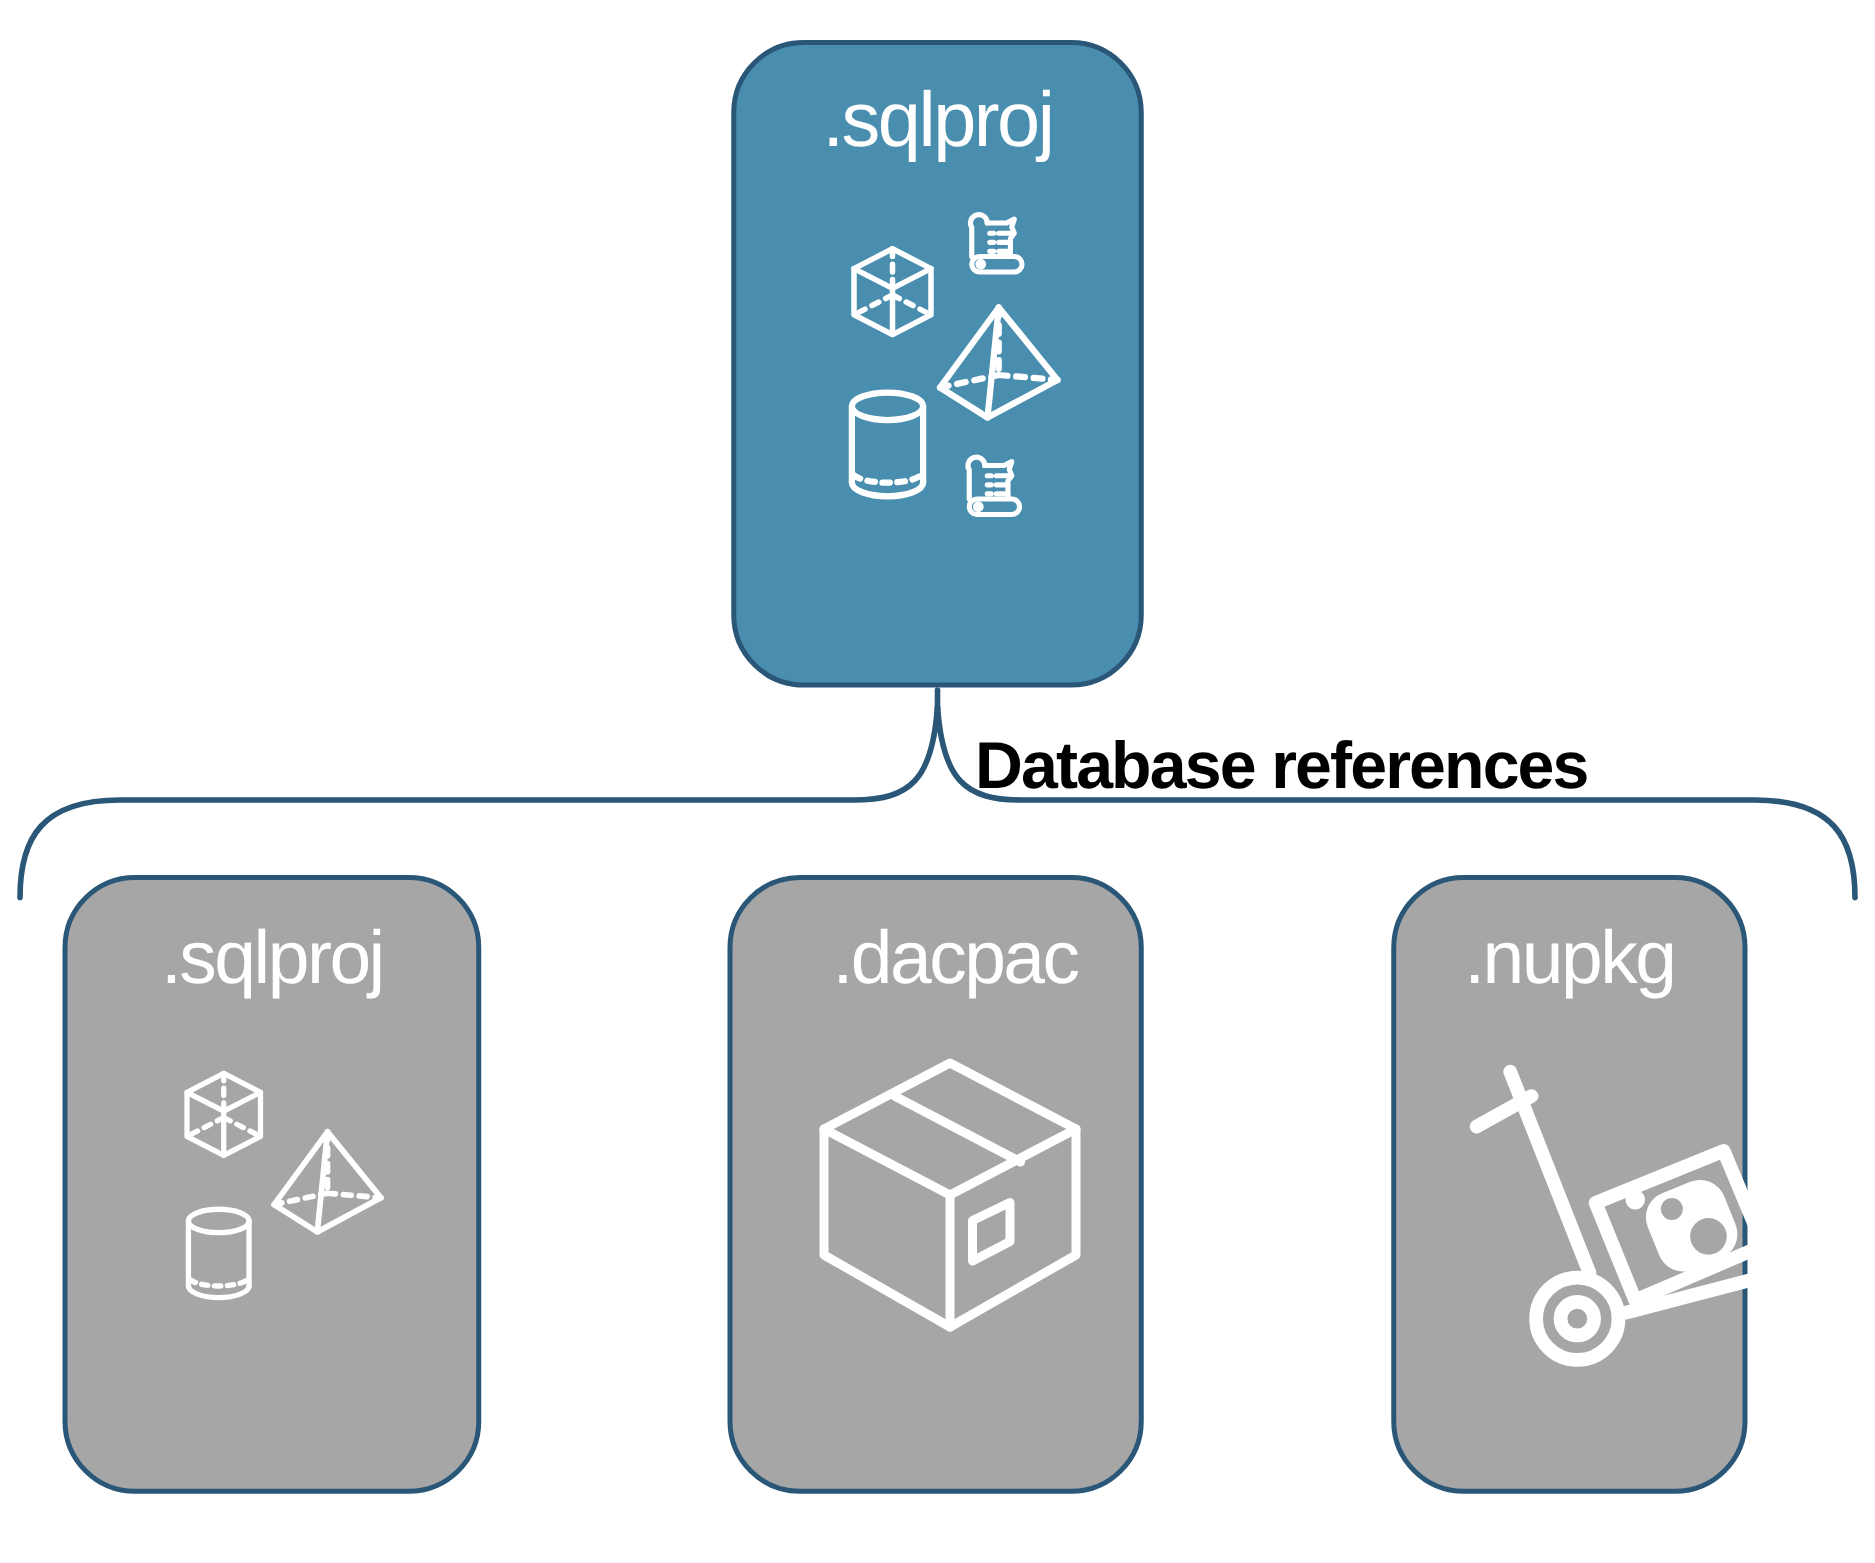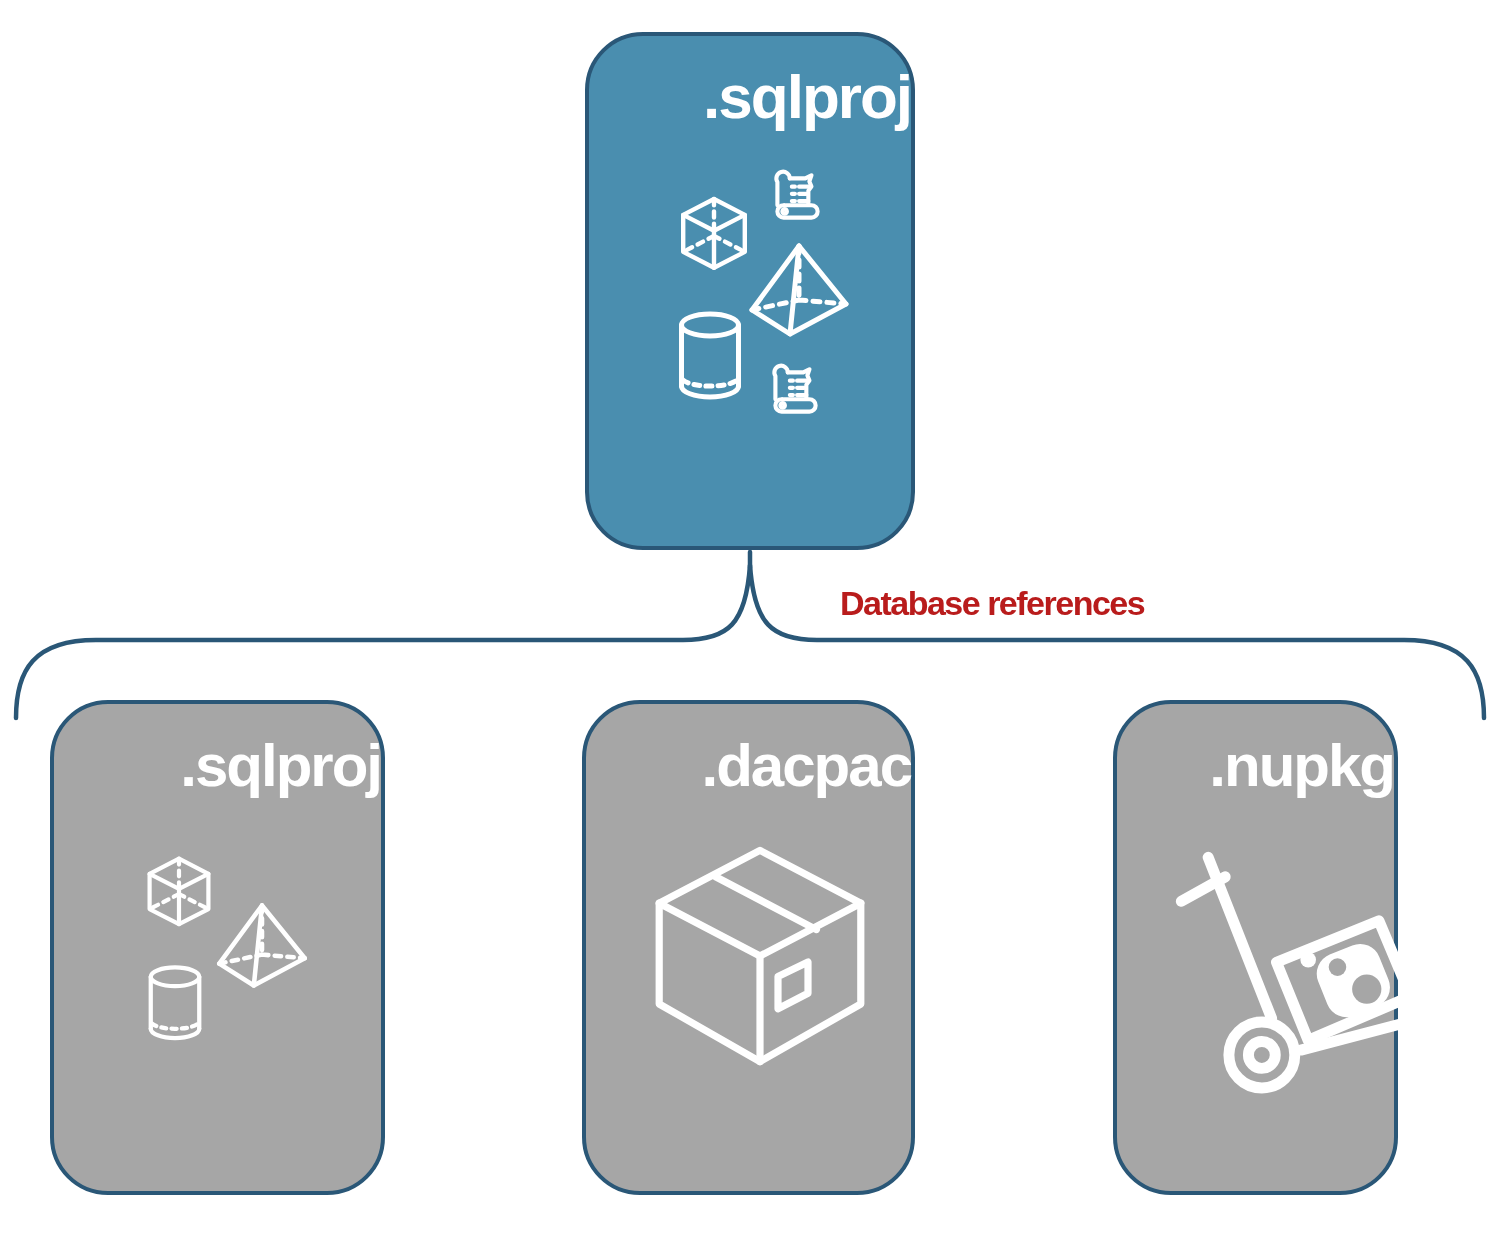--- a/index.html
+++ b/index.html
@@ -12,40 +12,40 @@
   }
   .card{
     position:absolute;
     box-sizing:border-box;
     border:4px solid #2a5777;
     border-radius:58px;
   }
   .card.primary{background:#4a8eaf;}
   .card.secondary{background:#a6a6a6;}
   .card-title{
-    text-align:right;
-    font-weight:bold;
+    text-align:center;
+    font-weight:normal;
     color:#ffffff;
     letter-spacing:-2px;
     line-height:1;
     user-select:none;
   }
   .card.primary .card-title{padding-top:30px;font-size:62px;}
   .card.secondary .card-title{padding-top:32px;font-size:60px;}
   .icon{position:absolute;}
   #brace-layer{
     position:absolute;left:0;top:0;width:1500px;height:1250px;
     pointer-events:none;
   }
   #connector-label{
     position:absolute;
-    left:840px;top:586px;
-    font-size:34px;font-weight:bold;
+    left:780px;top:586px;
+    font-size:53px;font-weight:bold;
     letter-spacing:-1.5px;
-    color:#b91c1c;
+    color:#000000;
     white-space:nowrap;
     line-height:1;
   }
   
   #card-root   {left:585px;top:32px;width:330px;height:518px;}
   #card-sqlproj{left:50px;  top:700px;width:335px;height:495px;}
   #card-dacpac {left:582px; top:700px;width:333px;height:495px;padding-left:31px;}
   #card-nupkg  {left:1113px;top:700px;width:285px;height:495px;}
 </style>
 </head>

